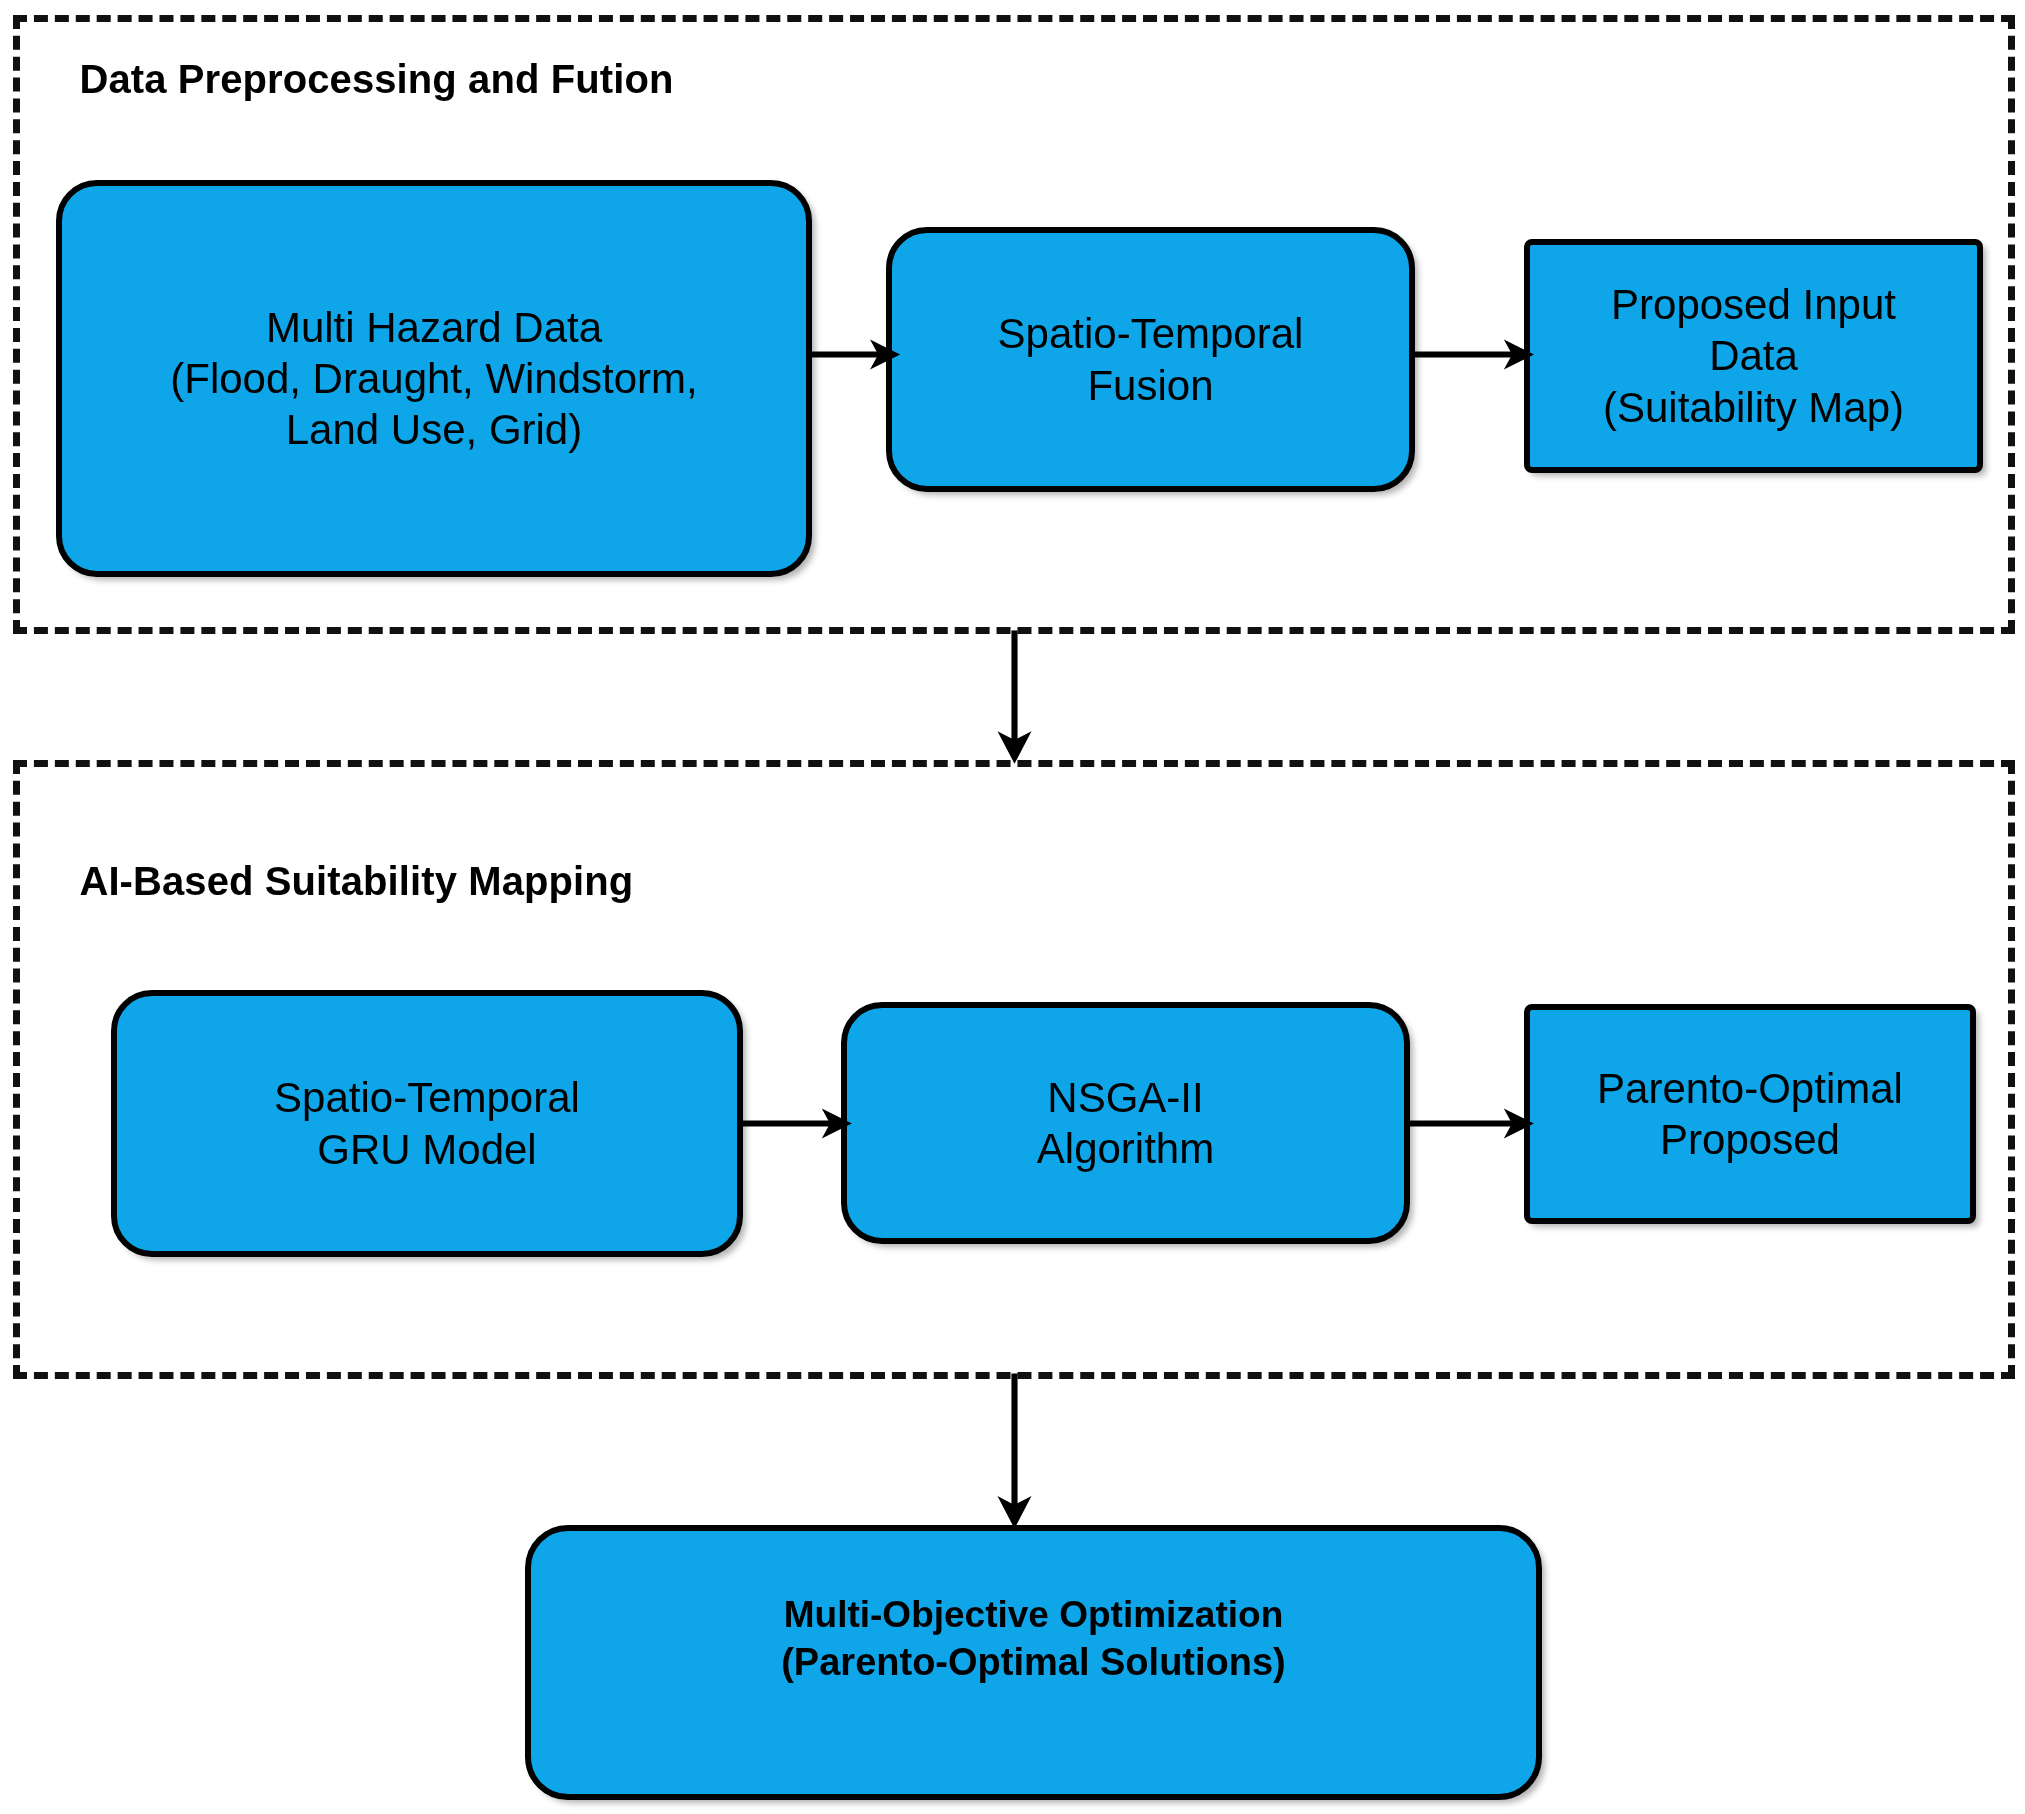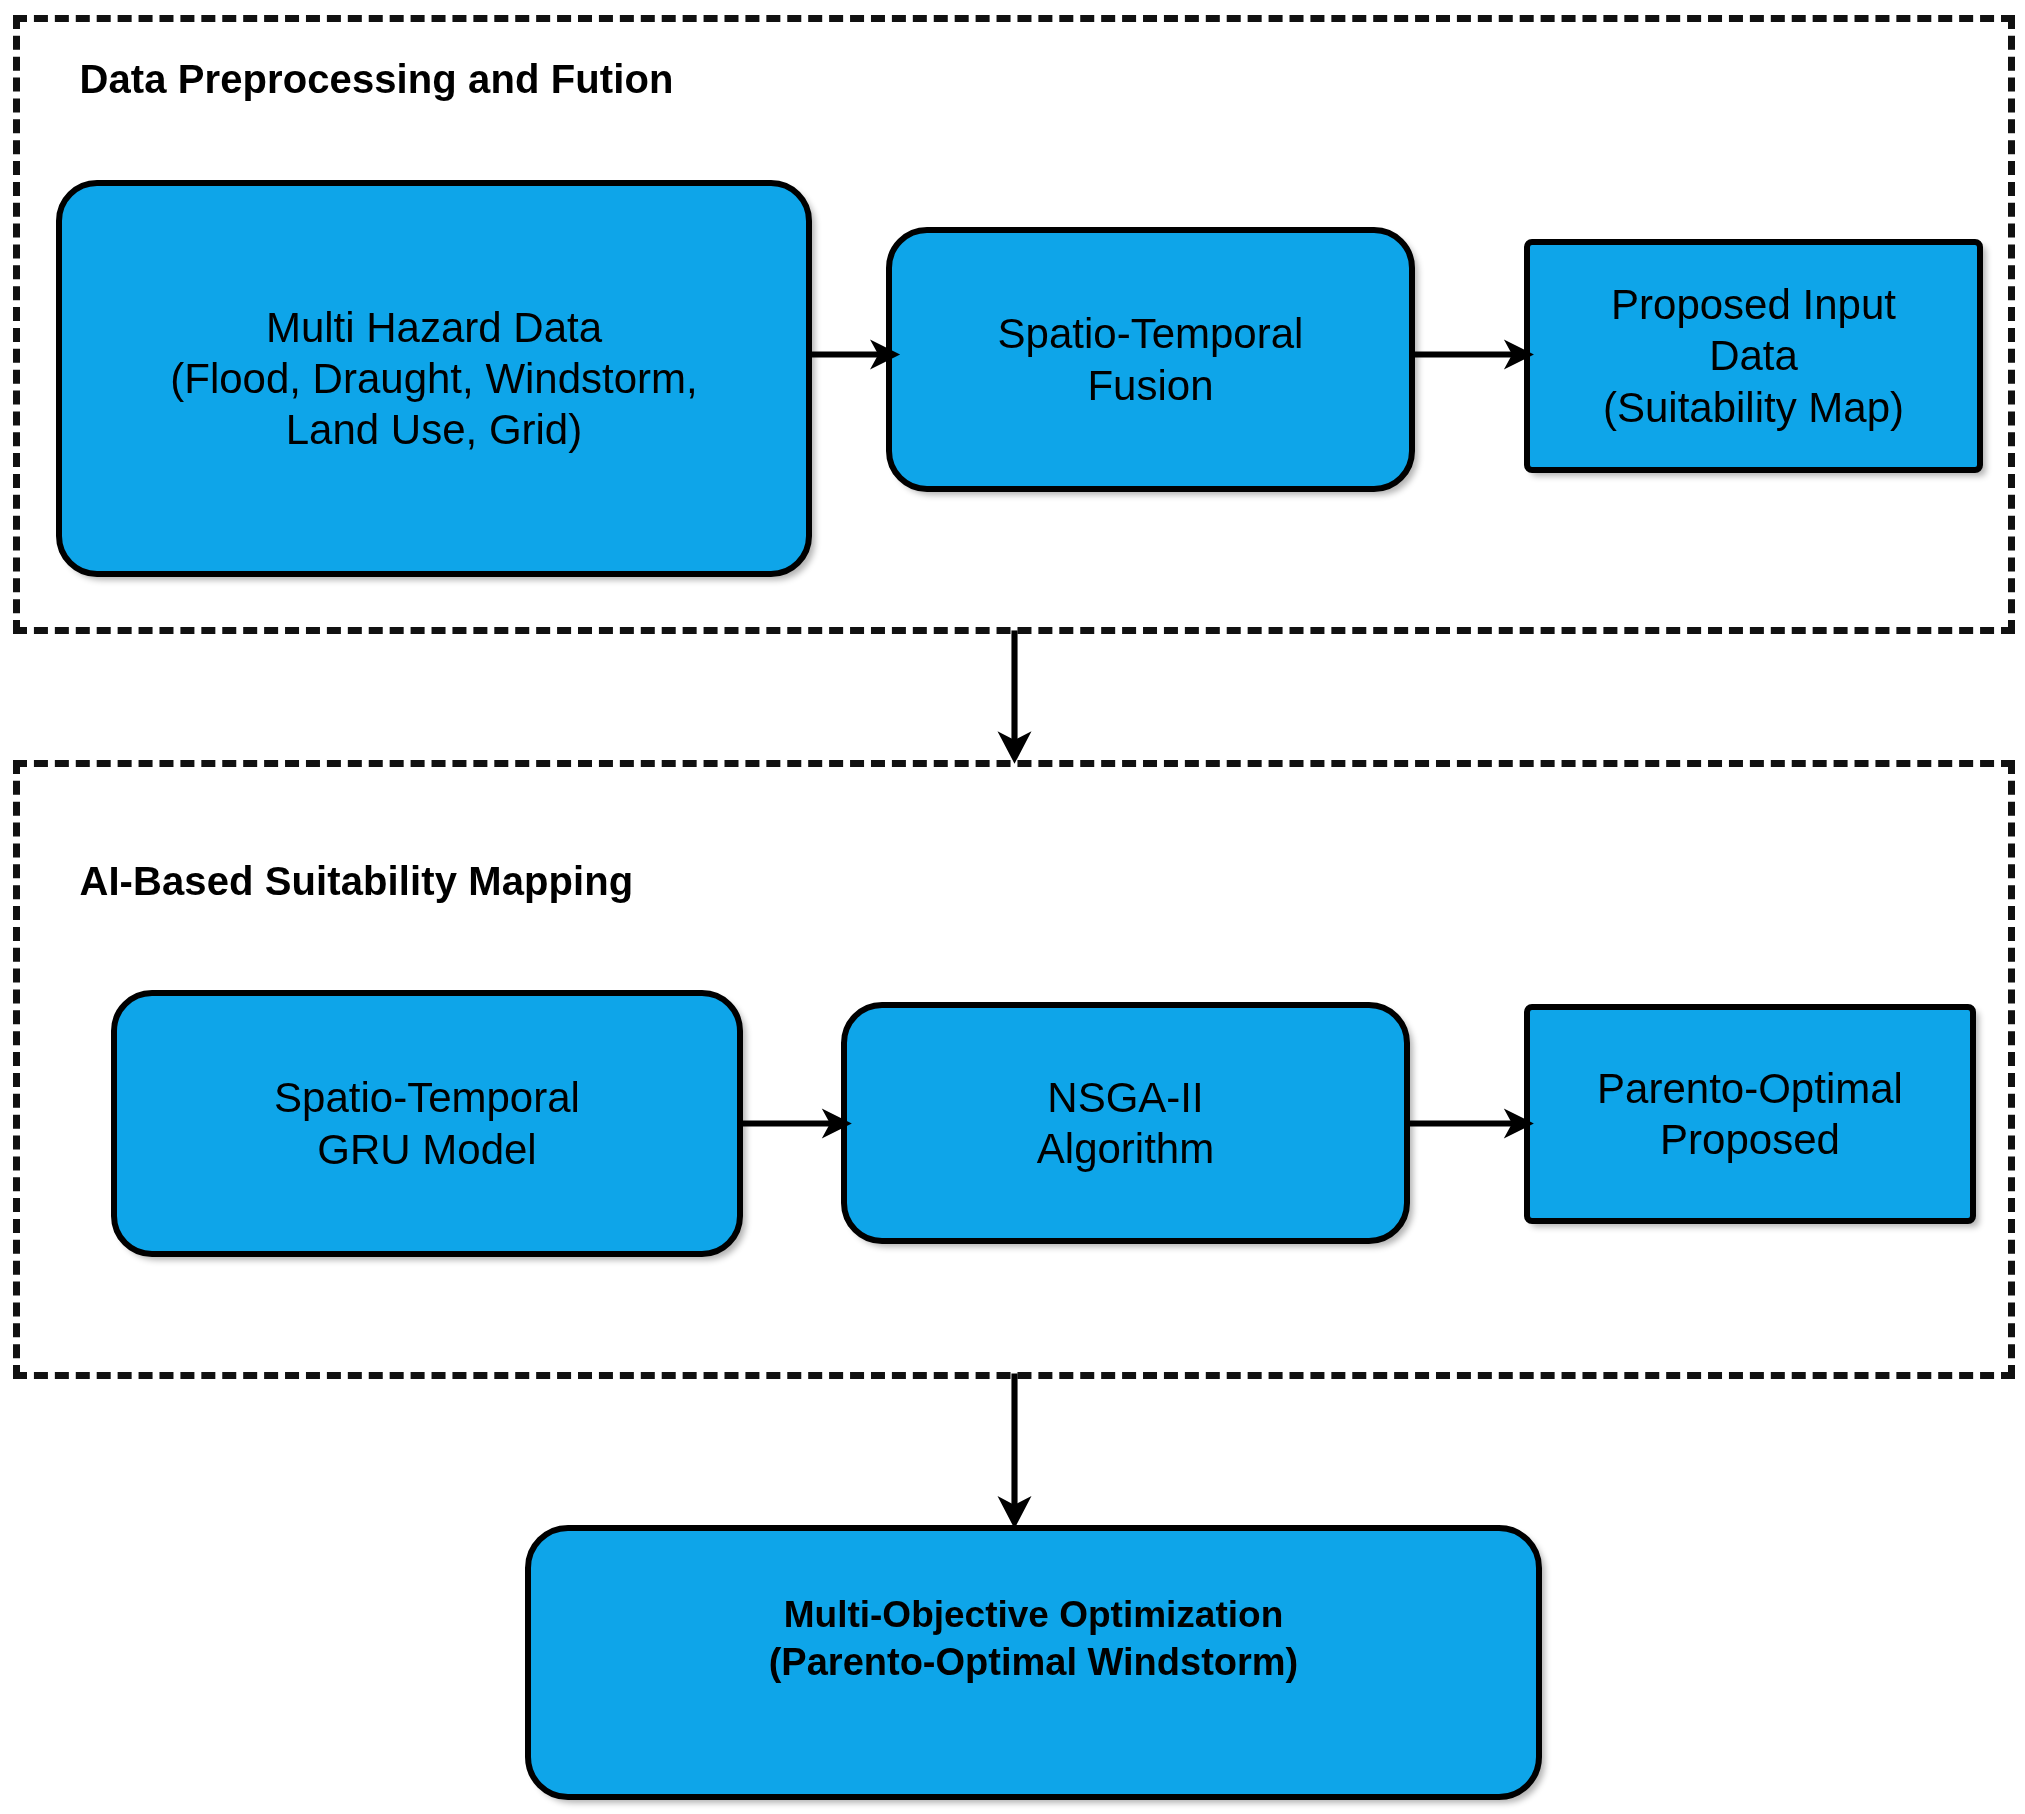--- a/index.html
+++ b/index.html
@@ -148,21 +148,21 @@
 Algorithm</span>
   </div>
 
   <div class="node sharp" id="node-parento">
     <span class="label">Parento-Optimal
 Proposed</span>
   </div>
 
   <div class="node rounded" id="node-multi-objective">
     <span class="mo-title">Multi-Objective Optimization</span>
-    <span class="mo-sub">(Parento-Optimal Windstorm)</span>
+    <span class="mo-sub">(Parento-Optimal Solutions)</span>
   </div>
 
   <div class="connector" id="arrow-hazard-to-fusion">
     <svg width="96" height="41" viewBox="0 0 140 60">
       <line x1="0" y1="30" x2="112" y2="30" stroke="#000" stroke-width="9"></line>
       <path d="M 136 30 L 92 8 L 104 30 L 92 52 Z" fill="#000"></path>
     </svg>
   </div>
 
   <div class="connector" id="arrow-fusion-to-input">

